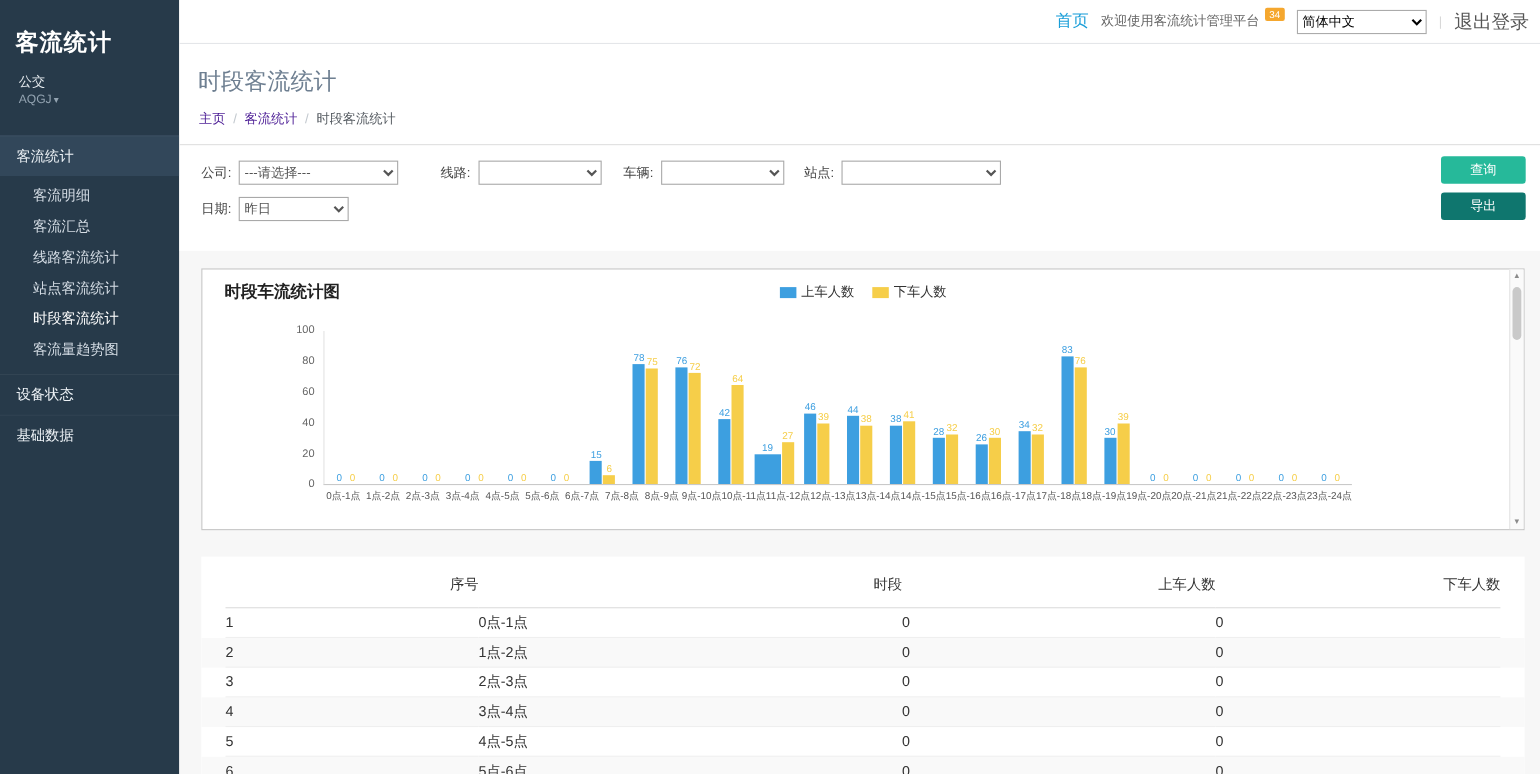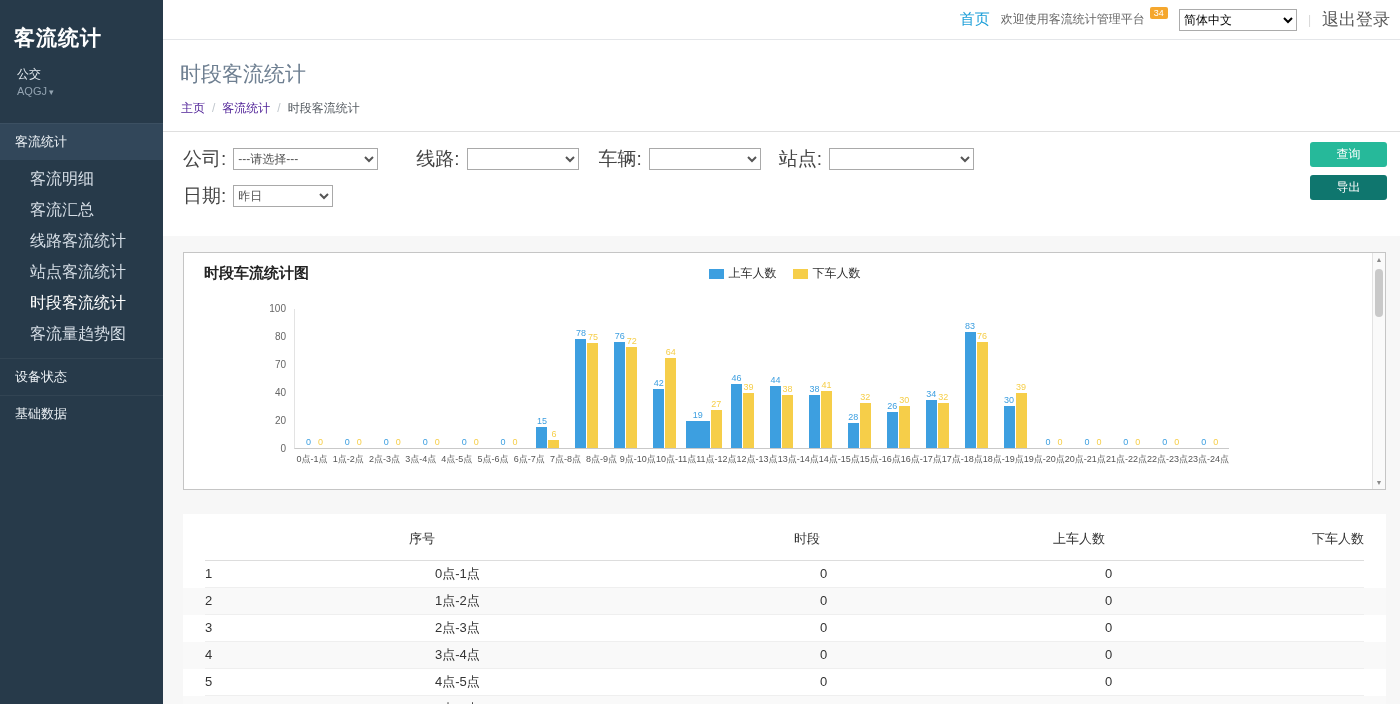--- a/index.html
+++ b/index.html
@@ -9,21 +9,21 @@
   
   .sidebar { width:163px; flex-shrink:0; background:#273A4A; color:#E7ECF0; height:704px; }
   .brand { font-size:21px; font-weight:bold; color:#FFFFFF; padding:24px 14px 10px 14px; letter-spacing:1px; }
   .org { font-size:12px; color:#E7ECF0; padding:4px 17px 0 17px; }
   .org-code { font-size:11px; color:#93A3B1; padding:2px 17px 0 17px; cursor:pointer; }
   .org-code .caret { font-size:9px; margin-left:2px; color:#93A3B1; }
   .menu { margin-top:26px; }
   .menu-section { padding:9px 15px; font-size:13px; color:#EDF2F6; cursor:pointer; border-top:1px solid rgba(255,255,255,0.05); }
   .menu-section.open { background:#32475A; }
   .menu-children { padding:4px 0 8px 0; }
-  .menu-child { padding:5px 0 5px 30px; font-size:16px; color:#D5DDE5; cursor:pointer; }
+  .menu-child { padding:5px 0 5px 30px; font-size:13px; color:#D5DDE5; cursor:pointer; }
   .menu-child.current { color:#FFFFFF; }
 
   
   .main { flex:1; display:flex; flex-direction:column; background:#F7F7F7; overflow:hidden; }
   .navbar { height:40px; background:#FFFFFF; border-bottom:1px solid #E4E6E9; display:flex; align-items:center; justify-content:flex-end; gap:11px; padding:0 10px; flex-shrink:0; }
   .home-link { color:#1A9ED8; font-size:15px; cursor:pointer; text-decoration:none; }
   .welcome { font-size:12px; color:#666; }
   .badge { background:#F5A72E; color:#FFF; font-size:9px; padding:1px 4px; border-radius:2px; position:relative; top:-7px; margin-left:-6px; cursor:pointer; }
   .lang-select { height:22px; font-size:12px; min-width:118px; border:1px solid #ABABAB; background:#FFF; }
   .vdiv { color:#D8D8D8; font-size:12px; }
@@ -33,21 +33,21 @@
   .white-top { background:#FFFFFF; flex-shrink:0; }
   .page-title { font-size:21px; font-weight:normal; color:#6E7F91; padding:20px 0 0 17px; }
   .breadcrumb { padding:12px 0 0 18px; font-size:12px; color:#9AA4AE; }
   .bc-item { color:#4c1d95; cursor:pointer; }
   .bc-item.last { color:#555B61; }
   .bc-sep { margin:0 7px; color:#C2C8CE; }
   .hdivider { border-bottom:1px solid #DFDFDF; margin-top:14px; }
   .filters { position:relative; padding:14px 110px 16px 20px; }
   .f-row { display:flex; align-items:center; margin-bottom:11px; }
   .f-row:last-child { margin-bottom:0; }
-  .f-label { font-size:19px; color:#444; margin-right:7px; }
+  .f-label { font-size:12px; color:#444; margin-right:7px; }
   .f-select { height:22px; font-size:12px; border:1px solid #A9A9A9; background:#FFF; color:#555; }
   .sel-company { width:145px; margin-right:38px; }
   .sel-line { width:112px; margin-right:20px; }
   .sel-vehicle { width:112px; margin-right:18px; }
   .sel-station { width:145px; }
   .sel-datepreset { width:100px; margin-right:10px; }
   .date-group { display:inline-flex; align-items:stretch; }
   .date-input { width:148px; height:24px; background:#EDEDED; border:1px solid #C9C9C9; font-size:12px; color:#666; padding:0 8px; font-family:"Liberation Sans","DejaVu Sans",sans-serif; }
   .to-box { width:27px; border:1px solid #C9C9C9; border-left:0; border-right:0; background:#FFF; display:flex; align-items:center; justify-content:center; font-size:12px; color:#555; }
   .filter-buttons { position:absolute; right:13px; top:10px; display:flex; flex-direction:column; gap:8px; }
@@ -158,21 +158,21 @@
             <span class="lg-swatch" style="background: rgb(246, 206, 73);"></span>
             <span>下车人数</span>
           </span>
         </div>
     </div>
     <div class="chart-body">
       <div class="y-axis">
           <span class="ytick" style="bottom: -5px;">0</span>
           <span class="ytick" style="bottom: 23px;">20</span>
           <span class="ytick" style="bottom: 51px;">40</span>
-          <span class="ytick" style="bottom: 79px;">70</span>
+          <span class="ytick" style="bottom: 79px;">60</span>
           <span class="ytick" style="bottom: 107px;">80</span>
           <span class="ytick" style="bottom: 135px;">100</span>
         </div>
       <div class="plot-wrap">
         <div class="plot">
             <div class="bar-group">
               <div class="bar" style="height: 0px; background: rgb(61, 159, 224);">
                 <span class="bar-value" style="color: rgb(61, 159, 224);">0</span>
               </div>
               <div class="bar" style="height: 0px; background: rgb(246, 206, 73);">
@@ -277,21 +277,21 @@
             </div>
             <div class="bar-group">
               <div class="bar" style="height: 53.2px; background: rgb(61, 159, 224);">
                 <span class="bar-value" style="color: rgb(61, 159, 224);">38</span>
               </div>
               <div class="bar" style="height: 57.4px; background: rgb(246, 206, 73);">
                 <span class="bar-value" style="color: rgb(246, 206, 73);">41</span>
               </div>
             </div>
             <div class="bar-group">
-              <div class="bar" style="height: 25px; background: rgb(61, 159, 224); text-align: center;">
+              <div class="bar" style="height: 42px; background: rgb(61, 159, 224); text-align: center;">
                 <span class="bar-value" style="color: rgb(61, 159, 224);">28</span>
               </div>
               <div class="bar" style="height: 44.8px; background: rgb(246, 206, 73);">
                 <span class="bar-value" style="color: rgb(246, 206, 73);">32</span>
               </div>
             </div>
             <div class="bar-group">
               <div class="bar" style="height: 36.4px; background: rgb(61, 159, 224);">
                 <span class="bar-value" style="color: rgb(61, 159, 224);">26</span>
               </div>

